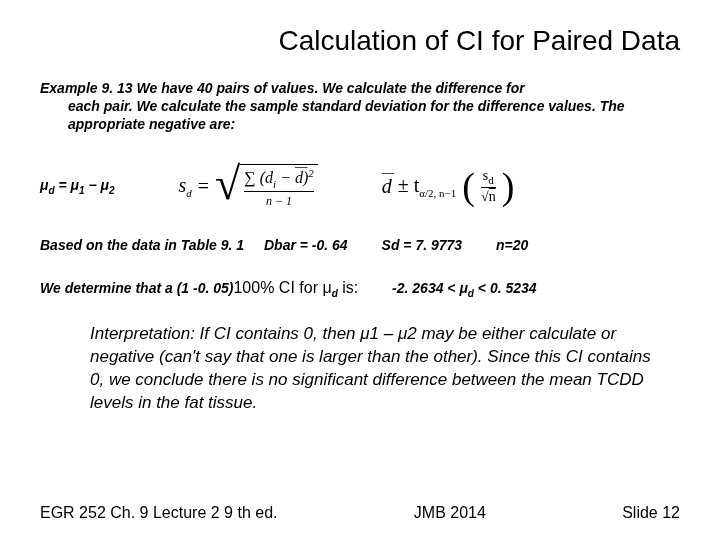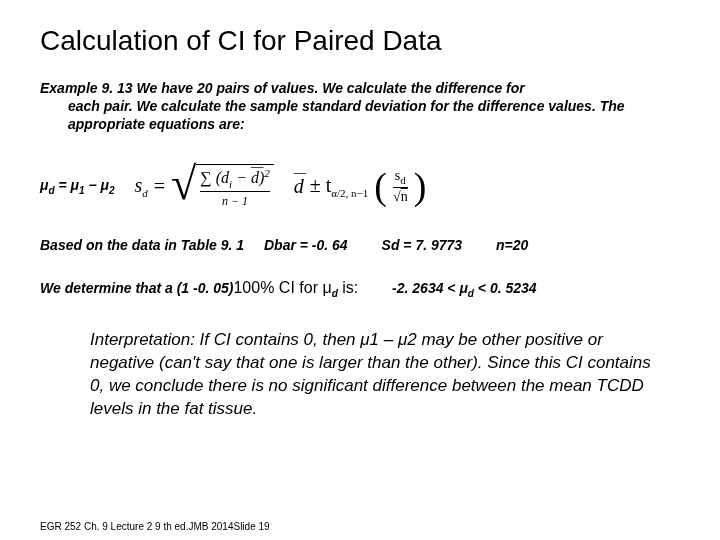--- a/index.html
+++ b/index.html
@@ -6,38 +6,38 @@
     body {
       width: 720px;
       height: 540px;
       background: #fff;
       font-family: Arial, Helvetica, sans-serif;
       color: #000;
       position: relative;
       padding: 20px 40px 40px 40px;
     }
     .title {
-      text-align: left;
+      text-align: right;
       font-size: 28px;
       font-weight: normal;
       margin-top: 5px;
       margin-bottom: 22px;
     }
     .example {
       font-size: 14px;
       font-weight: bold;
       font-style: italic;
       line-height: 1.3;
       margin-bottom: 30px;
     }
     .example-indent { padding-left: 28px; display: block; }
     .mu-row {
       display: flex;
       align-items: center;
-      gap: 20px;
+      gap: 64px;
       margin-bottom: 28px;
     }
     .mu-eq {
       font-size: 14px;
       font-weight: bold;
       font-style: italic;
       white-space: nowrap;
     }
     .sub { font-size: 10px; vertical-align: sub; font-style: italic; }
     .formula-img {
@@ -97,48 +97,49 @@
       font-weight: bold;
       font-style: italic;
       margin-bottom: 26px;
     }
     .gap { display: inline-block; width: 16px; }
     .biggap { display: inline-block; width: 30px; }
     .determine-row {
       font-size: 14px;
       font-weight: bold;
       font-style: italic;
-      margin-bottom: 30px;
+      margin-bottom: 24px;
     }
     .determine-row .normal-span { font-style: normal; font-size: 16px; font-weight: normal; }
     .interpretation {
       font-size: 17px;
       font-style: italic;
       line-height: 1.35;
       margin-left: 50px;
       margin-right: 20px;
     }
     .footer {
       position: absolute;
-      bottom: 8px;
+      bottom: 18px;
       left: 40px;
       right: 40px;
       display: flex;
-      font-size: 10px;
+      justify-content: space-between;
+      font-size: 16px;
     }
     .tsub { font-size: 11px; vertical-align: sub; }
   </style>
 </head>
 <body>
 
 <div class="title">Calculation of CI for Paired Data</div>
 
 <div class="example">
-  <span>Example 9. 13   We have 20 pairs of values.  We calculate the difference for</span>
-  <span class="example-indent">each pair. We calculate the sample standard deviation for the difference values. The appropriate equations are:</span>
+  <span>Example 9. 13   We have 40 pairs of values.  We calculate the difference for</span>
+  <span class="example-indent">each pair. We calculate the sample standard deviation for the difference values. The appropriate negative are:</span>
 </div>
 
 <div class="mu-row">
   <div class="mu-eq">
     <span>μ</span><span class="sub">d</span><span> = μ</span><span class="sub">1</span><span> − μ</span><span class="sub">2</span>
   </div>
 
   <div class="formula-img">
     <span><span>s</span><span class="tsub">d</span></span>
     <span style="font-style:normal;"> = </span>
@@ -170,19 +171,19 @@
   <span style="">Dbar</span><span> = -0. 64</span><span class="biggap"></span>
   <span>Sd</span><span> = 7. 9773</span><span class="biggap"></span>
   <span>n=20</span>
 </div>
 
 <div class="determine-row">
   <span>We determine that a (1 -0. 05)</span><span class="normal-span">100% CI for μ</span><span class="sub">d</span><span class="normal-span"> is:</span><span class="biggap"></span>
   <span>-2. 2634  &lt;   μ</span><span class="sub">d</span><span>   &lt;   0. 5234</span>
 </div>
 
-<div class="interpretation">Interpretation: If CI contains 0, then μ1 – μ2 may be other positive or negative (can't say that one is larger than the other).  Since this CI contains 0, we conclude there is no significant difference between the mean TCDD levels in the fat tissue.</div>
+<div class="interpretation">Interpretation: If CI contains 0, then μ1 – μ2 may be either calculate or negative (can't say that one is larger than the other).  Since this CI contains 0, we conclude there is no significant difference between the mean TCDD levels in the fat tissue.</div>
 
 <div class="footer">
   <span>EGR 252  Ch. 9  Lecture 2  9 th ed.</span>
   <span>JMB 2014</span>
-  <span>Slide  19</span>
+  <span>Slide  12</span>
 </div>
 
 </body></html>

